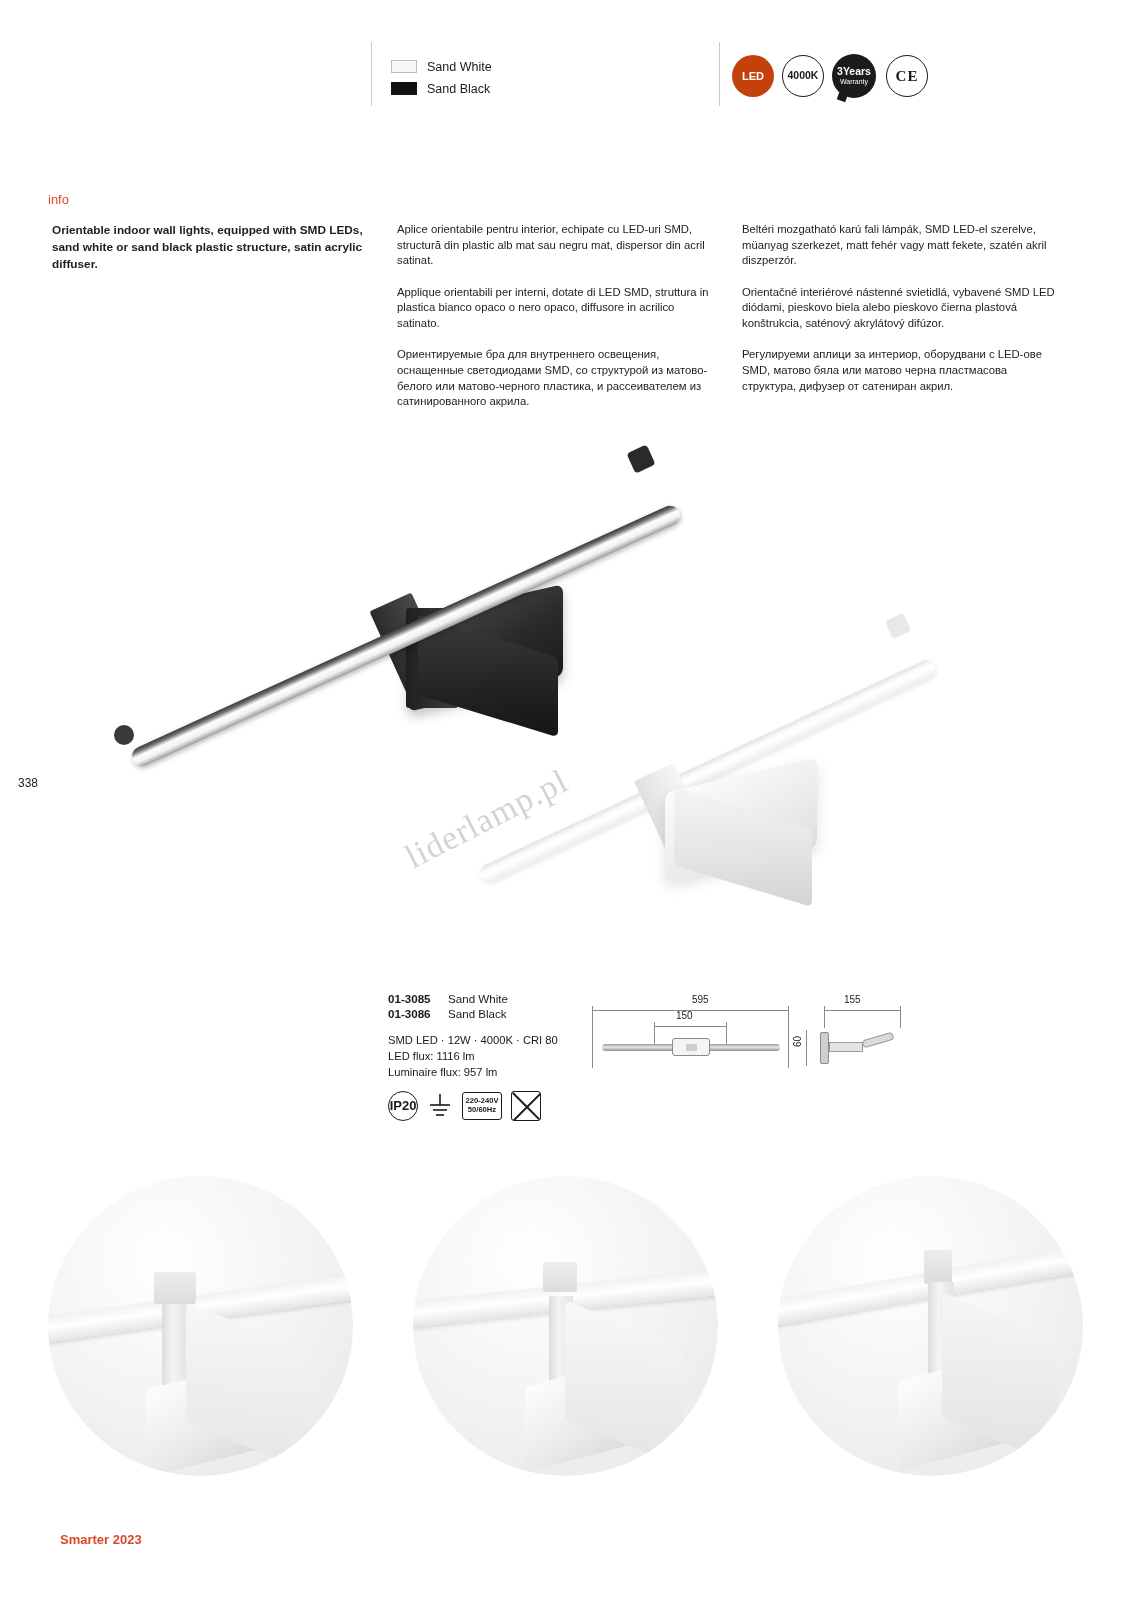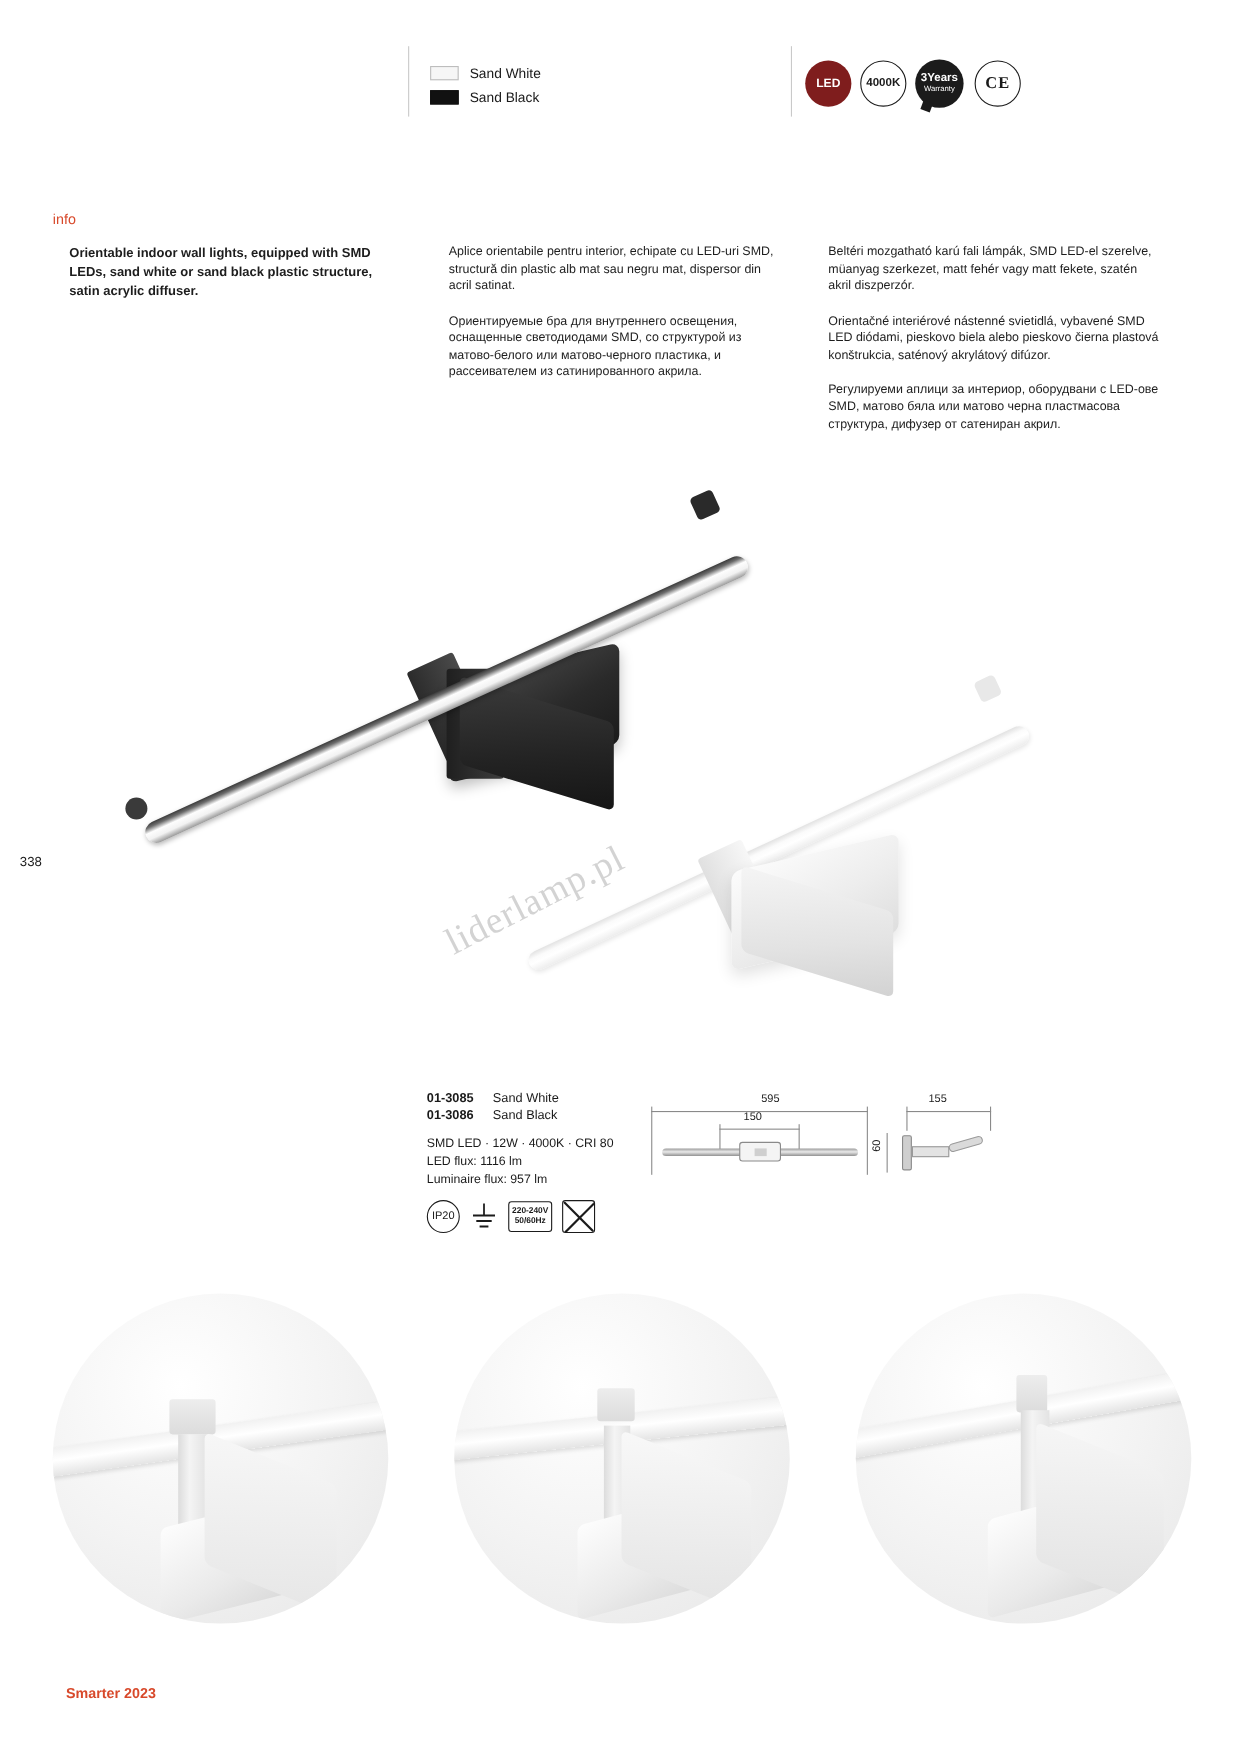--- a/index.html
+++ b/index.html
@@ -62,21 +62,21 @@
 
   .badges {
     position: absolute;
     left: 732px; top: 54px;
     display: flex;
     align-items: center;
   }
   .badge-led {
     width: 42px; height: 42px;
     border-radius: 50%;
-    background: #7f1d1d;
+    background: #c2410c;
     color: #ffffff;
     font-size: 11px;
     font-weight: bold;
     display: flex; align-items: center; justify-content: center;
     margin-right: 8px;
   }
   .badge-circle {
     width: 42px; height: 42px;
     border-radius: 50%;
     border: 1.6px solid #1b1b1b;
@@ -124,21 +124,21 @@
     color: #d8492b;
   }
   .info-cols {
     position: absolute;
     left: 48px; top: 222px;
     width: 1035px;
     display: flex;
   }
   .info-col { width: 345px; padding-right: 26px; }
   .info-col p {
-    margin: 0 0 16px 15px;
+    margin: 0 0 16px 4px;
     font-size: 11.3px;
     line-height: 1.38;
     color: #1d1d1d;
   }
   .info-col.first p { font-weight: bold; font-size: 11.8px; line-height: 1.42; }
 
   
   .page-number {
     position: absolute;
     left: 18px; top: 776px;
@@ -283,21 +283,21 @@
   .spec-icons {
     margin-top: 10px;
     display: flex;
     align-items: center;
   }
   .ip-badge {
     width: 30px; height: 30px;
     border-radius: 50%;
     border: 1.6px solid #1b1b1b;
     display: flex; align-items: center; justify-content: center;
-    font-size: 10px; font-weight: normal;
+    font-size: 13px; font-weight: bold;
     margin-right: 9px;
   }
   .earth-icon {
     width: 26px; height: 30px;
     margin-right: 9px;
     position: relative;
   }
   .volt-badge {
     width: 40px; height: 28px;
     border: 1.6px solid #1b1b1b;
@@ -419,20 +419,21 @@
   </div>
 </div>
 
 <div class="info-heading">info</div>
 <div class="info-cols">
   <div class="info-col first">
     <p>Orientable indoor wall lights, equipped with SMD LEDs, sand white or sand black plastic structure, satin acrylic diffuser.</p>
   </div>
   <div class="info-col">
     <p>Aplice orientabile pentru interior, echipate cu LED-uri SMD, structură din plastic alb mat sau negru mat, dispersor din acril satinat.</p>
+    <p>Applique orientabili per interni, dotate di LED SMD, struttura in plastica bianco opaco o nero opaco, diffusore in acrilico satinato.</p>
     <p>Ориентируемые бра для внутреннего освещения, оснащенные светодиодами SMD, со структурой из матово-белого или матово-черного пластика, и рассеивателем из сатинированного акрила.</p>
   </div>
   <div class="info-col">
     <p>Beltéri mozgatható karú fali lámpák, SMD LED-el szerelve, müanyag szerkezet, matt fehér vagy matt fekete, szatén akril diszperzór.</p>
     <p>Orientačné interiérové nástenné svietidlá, vybavené SMD LED diódami, pieskovo biela alebo pieskovo čierna plastová konštrukcia, saténový akrylátový difúzor.</p>
     <p>Регулируеми аплици за интериор, оборудвани с LED-ове SMD, матово бяла или матово черна пластмасова структура, дифузер от сатениран акрил.</p>
   </div>
 </div>
 
 <div class="page-number">338</div>

